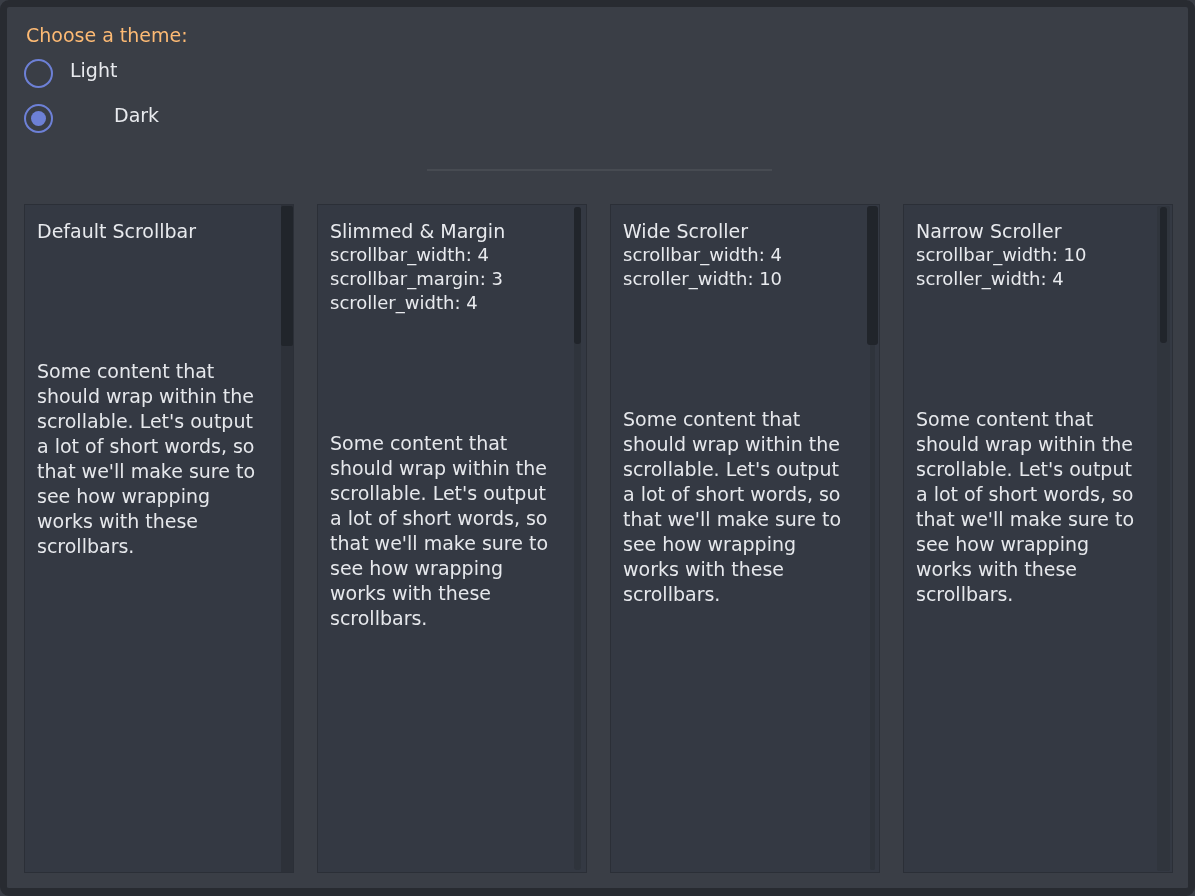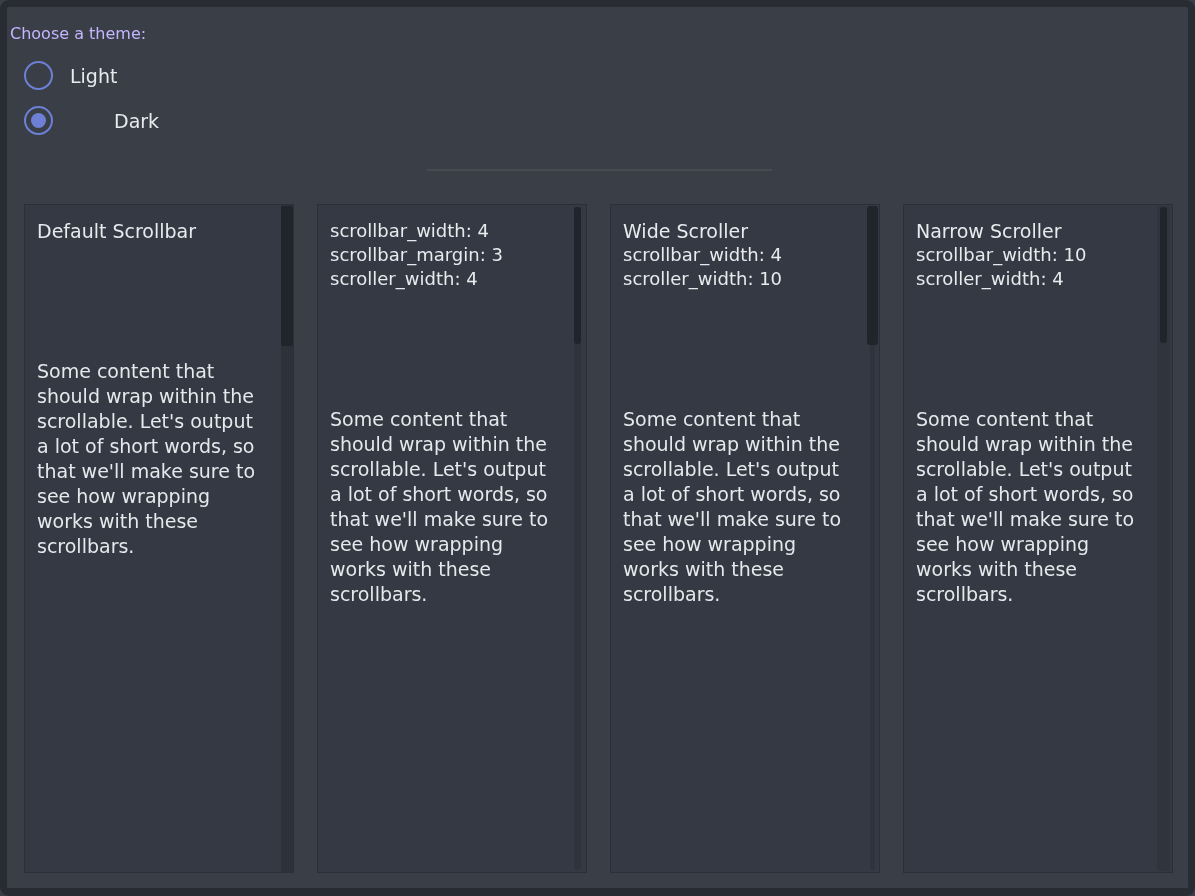--- a/index.html
+++ b/index.html
@@ -16,26 +16,26 @@
   }
   .frame-overlay {
     position: absolute; inset: 0;
     border: 7px solid #282b31;
     border-bottom-width: 8px;
     border-radius: 9px;
     pointer-events: none;
     z-index: 50;
   }
   .theme-label {
-    position: absolute; left: 10px; top: 24px;
-    font-size: 16px; color: #c4b5fd;
+    position: absolute; left: 26px; top: 24px;
+    font-size: 19px; color: #fdba74;
   }
   .radio-row {
     position: absolute; left: 24px;
-    display: flex; align-items: center;
+    display: flex; align-items: flex-start;
     height: 33px; cursor: default;
   }
   .radio-row.light { top: 59px; }
   .radio-row.dark  { top: 104px; gap: 44px; }
   .radio-circle {
     width: 29px; height: 29px;
     border: 2px solid #6d80d6;
     border-radius: 50%;
     display: flex; align-items: center; justify-content: center;
     flex: 0 0 auto;
@@ -130,20 +130,21 @@
 see how wrapping
 works with these
 scrollbars.</div>
     </div>
     <div class="track"></div>
     <div class="thumb"></div>
   </div>
 
   <div class="panel p2">
     <div class="panel-inner">
+      <div class="panel-title">Slimmed &amp; Margin</div>
       <div class="panel-params">scrollbar_width: 4
 scrollbar_margin: 3
 scroller_width: 4</div>
       <div class="panel-body">Some content that
 should wrap within the
 scrollable. Let's output
 a lot of short words, so
 that we'll make sure to
 see how wrapping
 works with these

